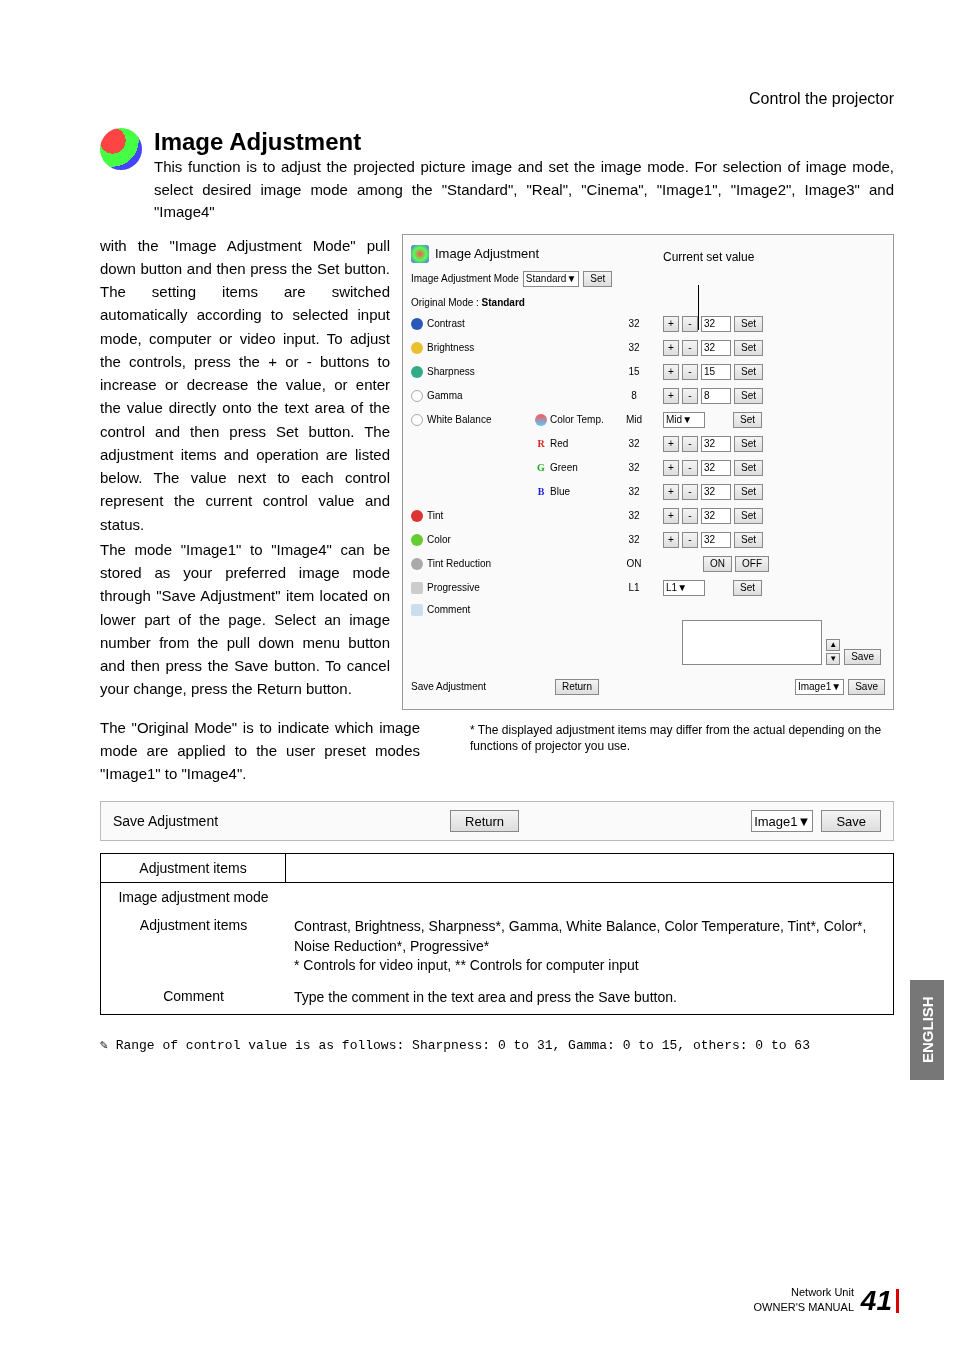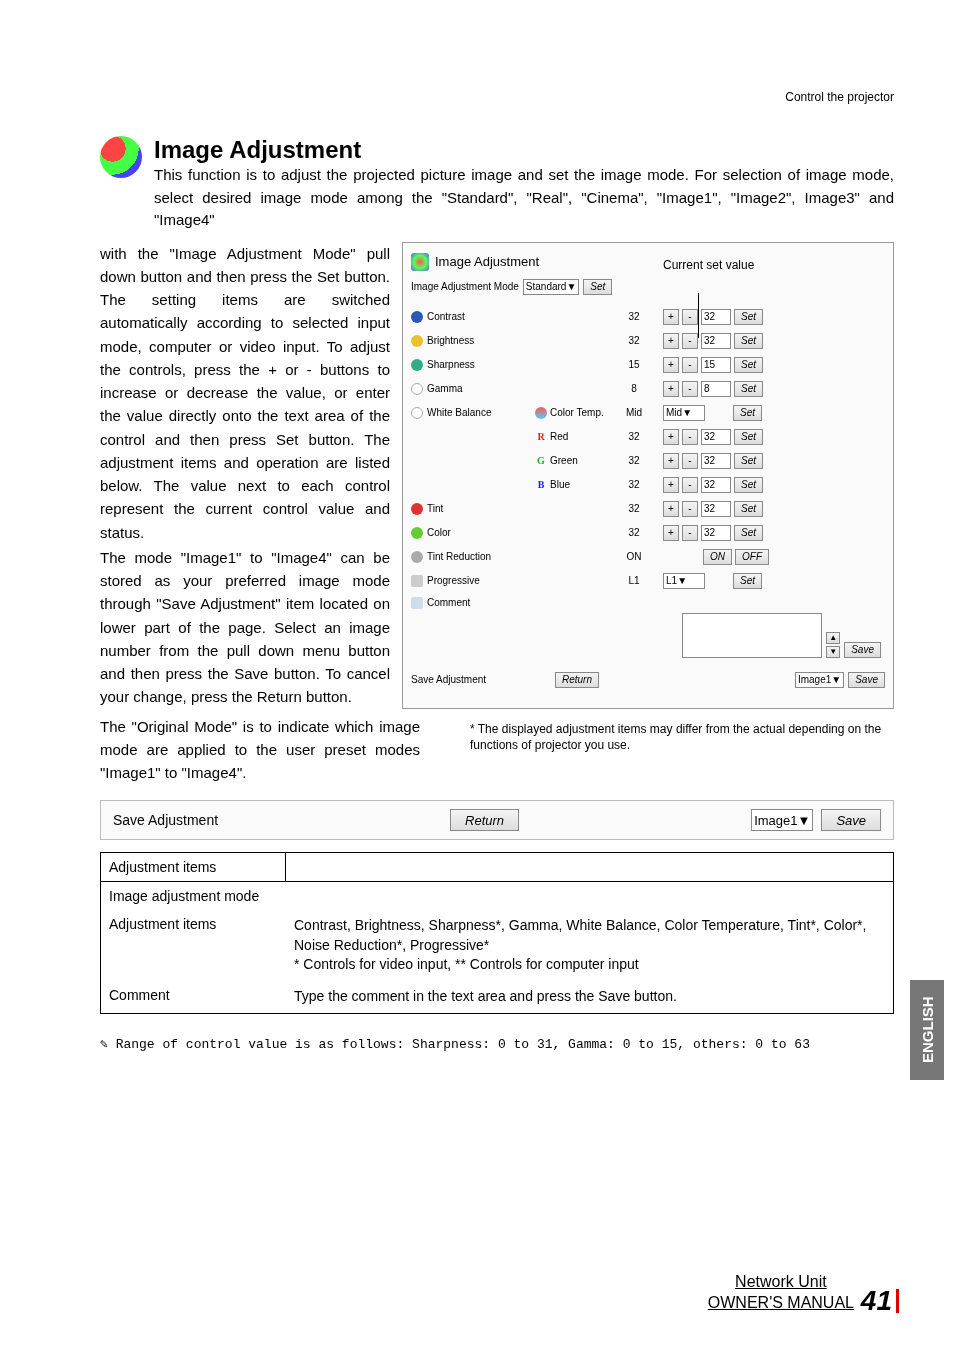--- a/index.html
+++ b/index.html
@@ -1,30 +1,30 @@
 <!DOCTYPE html>
 <html><head>
 <meta charset="utf-8">
 <style>
 * { box-sizing: border-box; margin: 0; padding: 0; }
 body { font-family: Arial, Helvetica, sans-serif; width: 954px; height: 1352px; background: #fff; color: #000; position: relative; }
 .page { padding: 90px 60px 40px 100px; }
-.header-right { text-align: right; font-size: 12px; margin-bottom: 32px; }
+.header-right { text-align: right; font-size: 16px; margin-bottom: 20px; }
 .title-row { display: flex; align-items: flex-start; gap: 12px; margin-bottom: 6px; }
 .circle-icon { width: 42px; height: 42px; background: radial-gradient(circle at 30% 30%, #f44 0 13px, #4f4 13px 26px, #44f 26px 42px); border-radius: 50%; flex-shrink: 0; }
 .title { font-size: 24px; font-weight: bold; }
 .intro { font-size: 15px; line-height: 1.5; text-align: justify; margin-bottom: 4px; }
 .main-row { display: flex; gap: 12px; }
 .left-col { flex: 0 0 290px; font-size: 15px; line-height: 1.55; text-align: justify; }
 .right-col { flex: 1; border: 1px solid #999; background: #fafafa; padding: 10px 8px; font-size: 11px; position: relative; }
 .panel-title { display: flex; align-items: center; gap: 6px; font-size: 13px; margin-bottom: 8px; }
 .panel-title-icon { width: 18px; height: 18px; background: radial-gradient(#f55,#5f5,#55f); border-radius: 3px; }
 .mode-row { display: flex; align-items: center; gap: 4px; font-size: 10px; margin-bottom: 10px; }
 .dd { border: 1px solid #888; background: #fff; padding: 1px 2px; font-size: 10px; height: 16px; display: inline-flex; align-items: center; }
-.btn { border: 1px solid #888; background: linear-gradient(#f4f4f4,#ddd); font-size: 10px; padding: 1px 6px; height: 16px; display: inline-flex; align-items: center; cursor: pointer; font-style: italic; }
+.btn { border: 1px solid #888; background: linear-gradient(#f4f4f4,#ddd); font-size: 10px; padding: 1px 6px; height: 16px; display: inline-flex; align-items: center; cursor: pointer; }
 .orig { font-size: 10px; margin-bottom: 4px; }
 .grid-row { display: flex; align-items: center; padding: 4px 0; gap: 4px; }
 .gr-label { width: 120px; display: flex; align-items: center; gap: 4px; font-size: 10px; }
 .gr-sublabel { width: 70px; font-size: 10px; display: flex; align-items: center; gap: 3px; }
 .gr-curr { width: 50px; text-align: center; font-size: 10px; }
 .gr-ctrl { display: flex; gap: 3px; align-items: center; }
 .sqbtn { width: 16px; height: 16px; border: 1px solid #888; background: linear-gradient(#f4f4f4,#ddd); font-size: 10px; display: flex; align-items: center; justify-content: center; cursor: pointer; }
 .valbox { width: 30px; height: 16px; border: 1px solid #888; background: #fff; font-size: 10px; padding: 0 2px; display: flex; align-items: center; }
 .mini-icon { width: 12px; height: 12px; border-radius: 50%; background: #888; flex-shrink: 0; }
 .bold-letter { font-weight: bold; font-family: serif; width: 12px; text-align: center; }
@@ -32,27 +32,27 @@
 .callout-line { border-left: 1px solid #000; height: 45px; position: absolute; top: 50px; left: 295px; }
 .comment-box { width: 140px; height: 45px; border: 1px solid #888; background: #fff; margin-left: 140px; }
 .footnote { font-size: 12px; line-height: 1.35; margin-left: 30px; margin-top: 6px; }
 .after-main { display: flex; gap: 20px; margin-top: 6px; }
 .after-left { flex: 0 0 320px; font-size: 15px; line-height: 1.55; text-align: justify; }
 .save-bar { display: flex; align-items: center; gap: 8px; border: 1px solid #bbb; padding: 8px 12px; margin: 16px 0 12px; background: #fafafa; }
 .save-bar .sp { flex: 1; }
 .table { border: 1px solid #000; font-size: 14px; }
 .tr { display: flex; border-bottom: 1px solid #000; }
 .tr:last-child { border-bottom: none; }
-.td1 { width: 185px; padding: 6px 8px; border-right: 1px solid #000; }
+.td1 { width: 185px; padding: 6px 8px; border-right: 1px solid #000; text-align: center; }
 .td2 { flex: 1; padding: 6px 8px; line-height: 1.4; }
 .pencil-note { font-size: 13px; margin-top: 22px; font-family: Liberation Mono, monospace; }
 .english-tab { position: absolute; right: 10px; top: 980px; width: 34px; height: 100px; background: #777; color: #fff; writing-mode: vertical-rl; text-orientation: mixed; display: flex; align-items: center; justify-content: center; font-weight: bold; font-size: 15px; transform: rotate(180deg); }
 .pgnum { position: absolute; right: 55px; bottom: 35px; font-size: 28px; font-style: italic; font-weight: bold; }
 .pgnum-bar { display: inline-block; width: 3px; height: 24px; background: #d00; margin-left: 4px; vertical-align: -3px; }
-.footer-txt { position: absolute; right: 100px; bottom: 38px; text-align: center; font-size: 16px; line-height: 1.3; text-decoration: underline; }
+.footer-txt { position: absolute; right: 100px; bottom: 38px; text-align: right; font-size: 11px; line-height: 1.3; }
 </style>
 </head>
 <body>
 
 <div class="page">
   <div class="header-right">Control the projector</div>
 
   <div class="title-row">
     <div class="circle-icon"></div>
     <div style="flex:1">
@@ -72,20 +72,24 @@
       <div class="callout-line"></div>
 
       <div class="panel-title">
         <div class="panel-title-icon"></div>
         <span>Image Adjustment</span>
       </div>
       <div class="mode-row">
         <span>Image Adjustment Mode</span>
         <span class="dd"><span>Standard</span> ▼</span>
         <span class="btn">Set</span>
+      </div>
+      <div class="orig">
+        <span>Original Mode :</span>
+        <b>Standard</b>
       </div>
 
       <div class="grid-row">
         <div class="gr-label">
             <span class="mini-icon" style="background:#2a58b8"></span>
             <span>Contrast</span>
           </div>
         <div class="gr-sublabel"></div>
         <div class="gr-curr">32</div>
         <div class="gr-ctrl">

